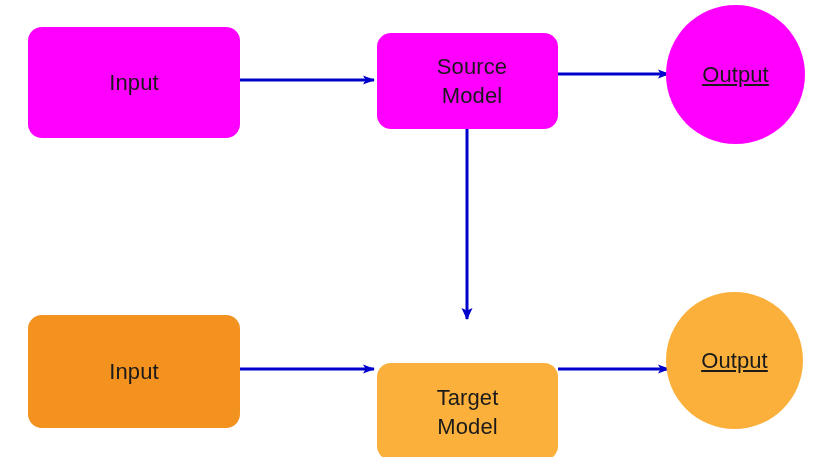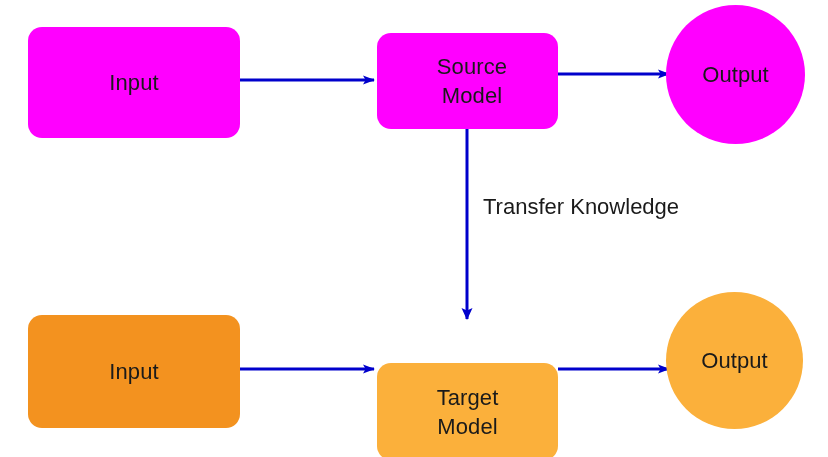--- a/index.html
+++ b/index.html
@@ -28,20 +28,21 @@
     line-height: 29px;
     letter-spacing: 0.1px;
     white-space: pre-line;
     box-sizing: border-box;
   }
   .rect {
     border-radius: 14px;
   }
   .circle {
     border-radius: 50%;
+    text-decoration: underline;
   }
   
   #input-source {
     left: 28px;  top: 27px;
     width: 212px; height: 111px;
     background: #ff00ff;
   }
   #source-model {
     left: 377px; top: 33px;
     width: 181px; height: 96px;
@@ -123,21 +124,20 @@
     </g>
   </svg>
 
   <div class="node rect" id="input-source">Input</div>
 
   <div class="node rect" id="source-model">Source
 Model</div>
 
   <div class="node circle" id="output-source">Output</div>
 
-  <div id="edge-label-transfer">Transfer Knowledge</div>
 
   <div class="node rect" id="input-target">Input</div>
 
   <div class="node rect" id="target-model">Target
 Model</div>
 
   <div class="node circle" id="output-target">Output</div>
 
 </div>
 

